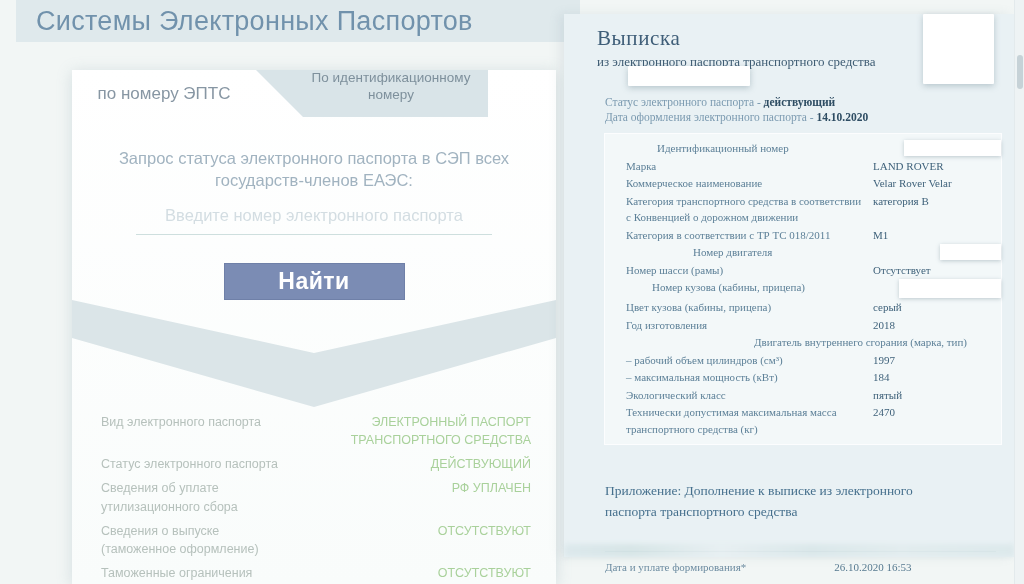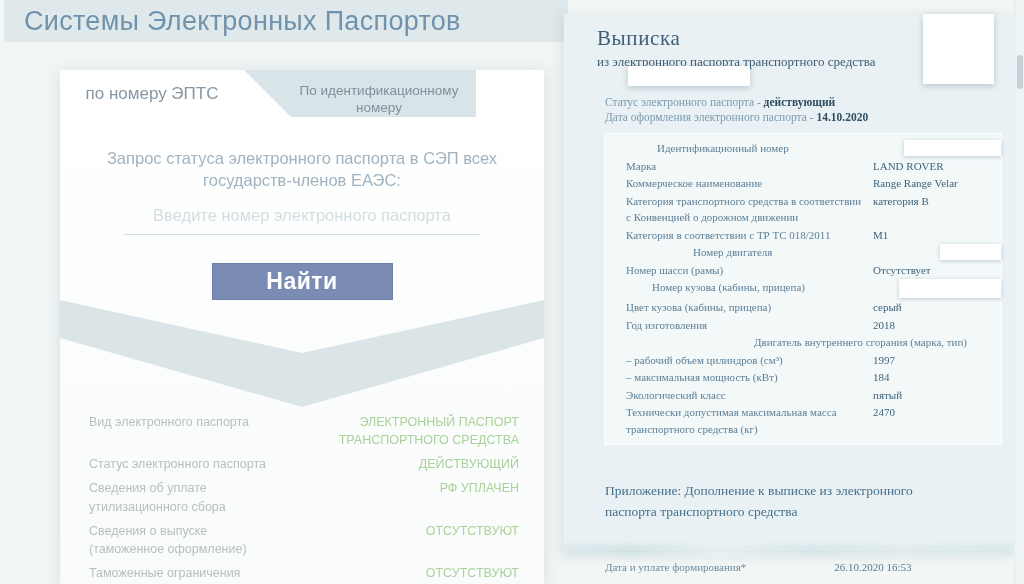--- a/index.html
+++ b/index.html
@@ -9,34 +9,34 @@
     --tab-inactive:#d9e4e8;
     --doc-background:#e9f1f4;
     --chevron:#dbe5e8;
   }
   *{box-sizing:border-box;margin:0;padding:0;}
   html,body{width:1024px;height:584px;overflow:hidden;background:#f2f6f5;
     font-family:"Liberation Sans","DejaVu Sans",sans-serif;}
   body{position:relative;}
 
   
-  .left-page{position:absolute;left:4px;top:0;width:564px;height:584px;background:#f2f6f5;}
+  .left-page{position:absolute;left:16px;top:0;width:564px;height:584px;background:#f2f6f5;}
   .header-strip{height:42px;background:var(--header-strip);display:flex;align-items:center;}
   .page-title{font-size:27px;font-weight:400;color:#7192ac;padding-left:20px;letter-spacing:.3px;white-space:nowrap;}
 
   .search-panel{position:absolute;left:56px;top:70px;width:484px;height:514px;
     background:linear-gradient(#ffffff,#f9fcfb);box-shadow:0 2px 14px rgba(140,165,175,.30);overflow:hidden;}
 
   .tabs{position:relative;height:47px;}
   .tab{cursor:pointer;}
   .tab.active{position:absolute;left:0;top:0;width:184px;height:47px;display:flex;align-items:center;justify-content:center;
     color:#8796a3;font-size:17px;}
   .tab.inactive{position:absolute;left:184px;top:0;width:232px;height:47px;background:var(--tab-inactive);
     clip-path:polygon(0 0,100% 0,100% 100%,47px 100%);
-    display:flex;align-items:flex-end;justify-content:center;text-align:center;
+    display:flex;align-items:flex-start;justify-content:center;text-align:center;
     color:#7e909c;font-size:13.5px;line-height:1.25;padding-left:44px;padding-right:6px;}
 
   .query-text{margin:30px auto 0;width:88%;text-align:center;font-size:16.5px;line-height:1.35;color:#a1b3c0;}
 
   .passport-input{display:block;margin:8px auto 0;width:356px;text-align:center;font-size:16.5px;
     color:#8ba0ad;background:transparent;border:none;border-bottom:1px solid #cedfde;padding:6px 0 9px;outline:none;}
   .passport-input::placeholder{color:#d3dde2;}
 
   .find-btn{display:block;margin:28px auto 12px;width:181px;height:37px;background:var(--accent-button);
     border:1px solid #6f80a8;color:#fff;font-size:23px;font-weight:700;letter-spacing:.5px;cursor:pointer;
@@ -163,21 +163,21 @@
         <div class="val redacted"></div>
       </div>
 
       <div class="doc-row" data-row="1">
         <div class="lbl">Марка</div>
         <div class="val">LAND ROVER</div>
       </div>
 
       <div class="doc-row" data-row="2">
         <div class="lbl">Коммерческое наименование</div>
-        <div class="val">Range Range Velar</div>
+        <div class="val">Velar Rover Velar</div>
       </div>
 
       <div class="doc-row" data-row="3">
         <div class="lbl">Категория транспортного средства в соответствии с Конвенцией о дорожном движении</div>
         <div class="val">категория B</div>
       </div>
 
       <div class="doc-row" data-row="4">
         <div class="lbl">Категория в соответствии с ТР ТС 018/2011</div>
         <div class="val">M1</div>

